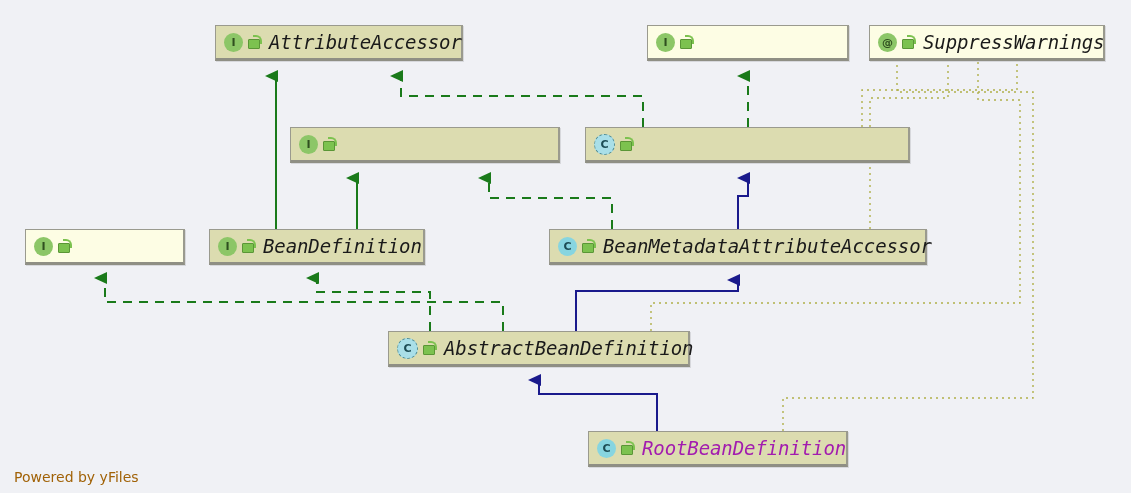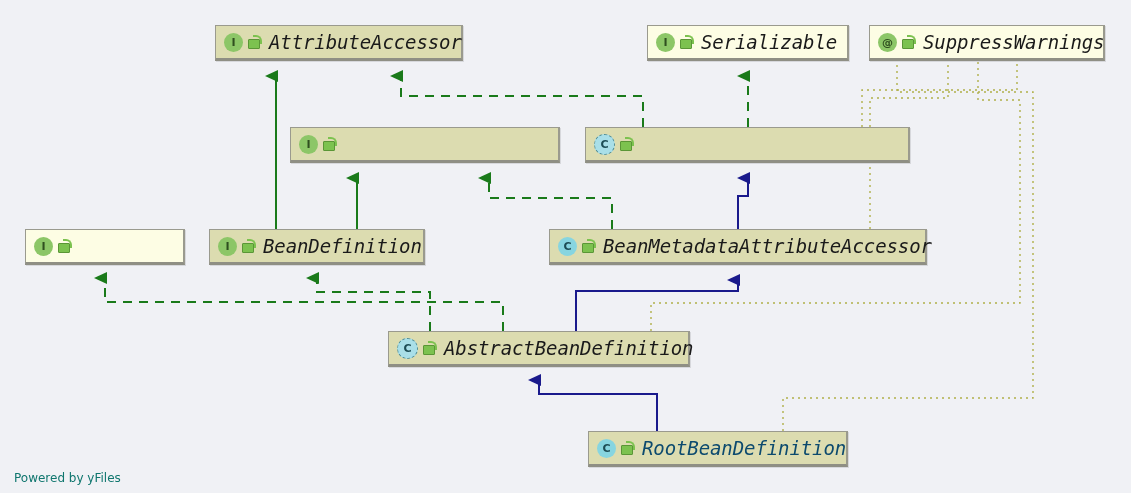--- a/index.html
+++ b/index.html
@@ -39,21 +39,21 @@
   .node.internal { background: #dcdcb0; }
   .node.external { background: #fdfde4; }
 
   .node-label {
     font-size: 19px;
     letter-spacing: -0.1px;
     color: #1a1a1a;
     margin-left: 9px;
     font-style: italic;
   }
-  .node-label.focus { color: #0c4a6e; }
+  .node-label.focus { color: #a21caf; }
 
   
   .badge {
     flex: 0 0 auto;
     width: 19px;
     height: 19px;
     border-radius: 50%;
     display: inline-flex;
     align-items: center;
     justify-content: center;
@@ -95,22 +95,22 @@
     border-bottom: none;
     border-left: none;
     border-radius: 0 6px 0 0;
   }
 
   .watermark {
     position: absolute;
     left: 14px;
     bottom: 8px;
     font-family: "DejaVu Sans", "Liberation Sans", sans-serif;
-    font-size: 12px;
-    color: #0f766e;
+    font-size: 14px;
+    color: #a16207;
     user-select: none;
   }
 </style>
 </head>
 <body>
 
 <div id="diagram-root">
 
   <svg id="edge-layer" width="1131" height="493" viewBox="0 0 1131 493" xmlns="http://www.w3.org/2000/svg">
     <defs>
@@ -161,21 +161,20 @@
       </span>
     <span class="node-label">AttributeAccessor</span>
   </div>
 
   <div class="node external" style="left:647px; top:25px; width:202px;">
     <span class="badge iface">I</span>
     <span class="lock">
         <span class="shackle"></span>
         <span class="body"></span>
       </span>
-    <span class="node-label">Serializable</span>
   </div>
 
   <div class="node external" style="left:869px; top:25px; width:236px;">
     <span class="badge anno">@</span>
     <span class="lock">
         <span class="shackle"></span>
         <span class="body"></span>
       </span>
     <span class="node-label">SuppressWarnings</span>
   </div>

